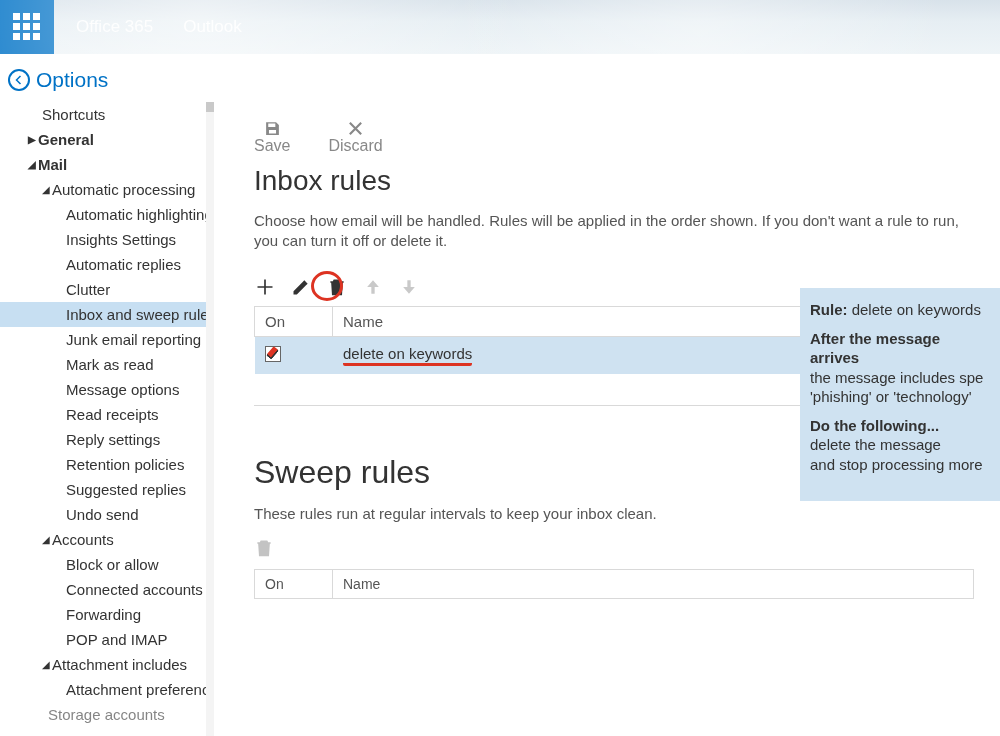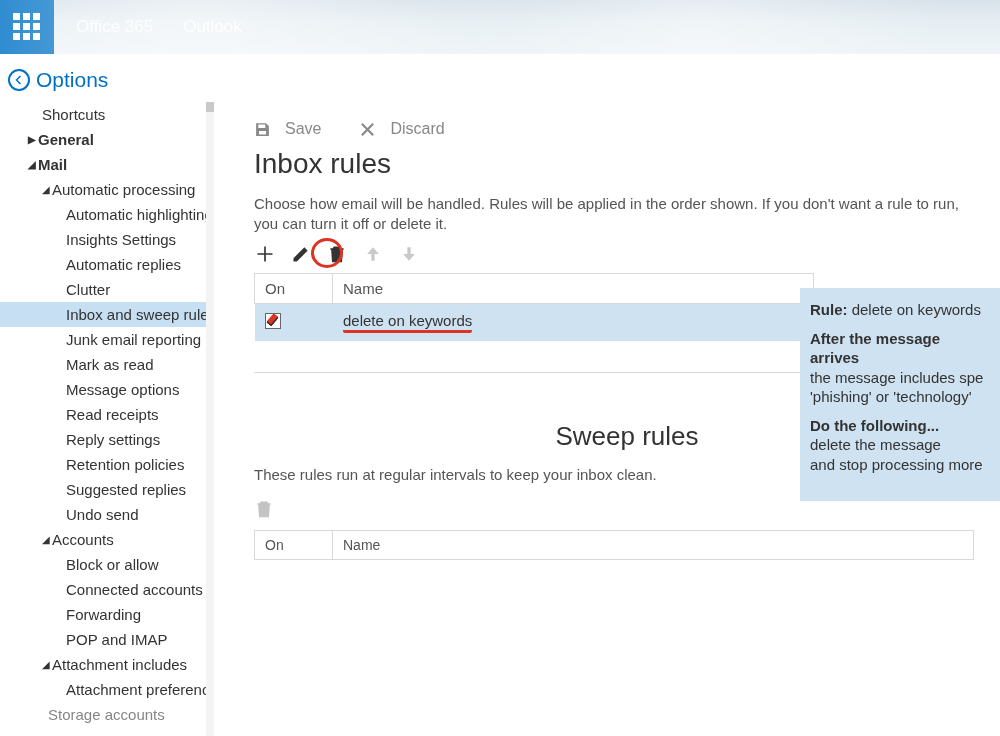--- a/index.html
+++ b/index.html
@@ -46,24 +46,24 @@
   .lvl1 { padding:4px 0 4px 38px; font-size:15px; font-weight:600; position:relative;}
   .lvl1 .caret{ position:absolute; left:28px; top:7px; font-size:10px;}
   .lvl2 { padding:4px 0 4px 52px; font-size:15px; position:relative;}
   .lvl2 .caret{ position:absolute; left:42px; top:7px; font-size:10px;}
   .lvl3 { padding:4px 0 4px 66px; font-size:15px; position:relative; cursor:pointer; white-space:nowrap;}
   .lvl3.selected { background:#c7dff2;}
 
   
   .content { flex:1; padding: 18px 0 0 40px; position:relative; }
   .action-bar { display:flex; gap:38px; align-items:center; margin-bottom:10px;}
-  .action-btn { display:flex; align-items:center; gap:14px; color:#888; font-size:16px; cursor:pointer;}
+  .action-btn { display:flex; align-items:center; gap:0; color:#888; font-size:16px; cursor:pointer;flex-direction:column;}
   .action-btn svg { width:17px; height:17px; fill:#888;}
   h1.page-title { font-size:28px; font-weight:300; color:#333; margin:8px 0 14px 0;}
-  .desc { font-size:15px; color:#555; line-height:1.35; max-width:720px; margin-bottom:8px;}
+  .desc { font-size:15px; color:#555; line-height:1.35; max-width:720px; margin-bottom:24px;}
   .toolbar { display:flex; gap:14px; align-items:center; margin-bottom:8px; position:relative;}
   .toolbar .tool { width:22px; height:22px; display:flex; align-items:center; justify-content:center; cursor:pointer;}
   .toolbar svg { width:20px; height:20px;}
   .red-circle { position:absolute; left:57px; top:-5px; width:32px; height:30px; border:3px solid #d32; border-radius:50%; pointer-events:none;}
   
   table.rules { width: 560px; border-collapse:collapse; font-size:15px;}
   table.rules th { text-align:left; font-weight:400; padding:6px 10px; border:1px solid #d9d9d9; background:#fff; color:#555;}
   table.rules td { padding:8px 10px; border:1px solid transparent;}
   table.rules tr.ruledata { background:#cfe2f1;}
   table.rules th.on, table.rules td.on { width:78px;}
@@ -71,21 +71,21 @@
   .chk.checked::after{content:""; position:absolute; left:3px; top:0px; width:5px; height:10px; border:solid #333; border-width:0 2px 2px 0; transform:rotate(40deg);}
   .red-underline { border-bottom:3px solid #d32; border-radius:2px; display:inline-block; padding-bottom:1px;}
   .red-under-on { position:relative;}
   .red-under-on::after{content:""; position:absolute; left:-4px; right:-44px; bottom:-2px; height:3px; background:#d32; border-radius:2px;}
 
   
   .detail { position:absolute; top:186px; right:0; width:200px; background:#cfe2f1; padding:12px 8px 18px 10px; font-size:15px; overflow:hidden;}
   .detail p { margin-bottom:9px; line-height:1.3;}
   .detail b { font-weight:600;}
 
-  h2.section-title { font-size:26px; font-weight:300; color:#333; margin:48px 0 14px 0;text-align:center;}
+  h2.section-title { font-size:32px; font-weight:300; color:#333; margin:48px 0 14px 0;}
   .desc2 { font-size:15px; color:#555; margin-bottom:16px;}
 
   table.sweep { width:720px; border-collapse:collapse;}
   table.sweep th { text-align:left; font-weight:400; padding:6px 10px; border:1px solid #d9d9d9; color:#555;}
   table.sweep th.on { width:78px;}
   .sweep-toolbar { margin-bottom:8px;}
   .sweep-toolbar svg{ width:20px; height:20px;}
 
   .hr { border:none; border-top:1px solid #d9d9d9; margin:30px 0 0 0; width:730px;}
 </style>

